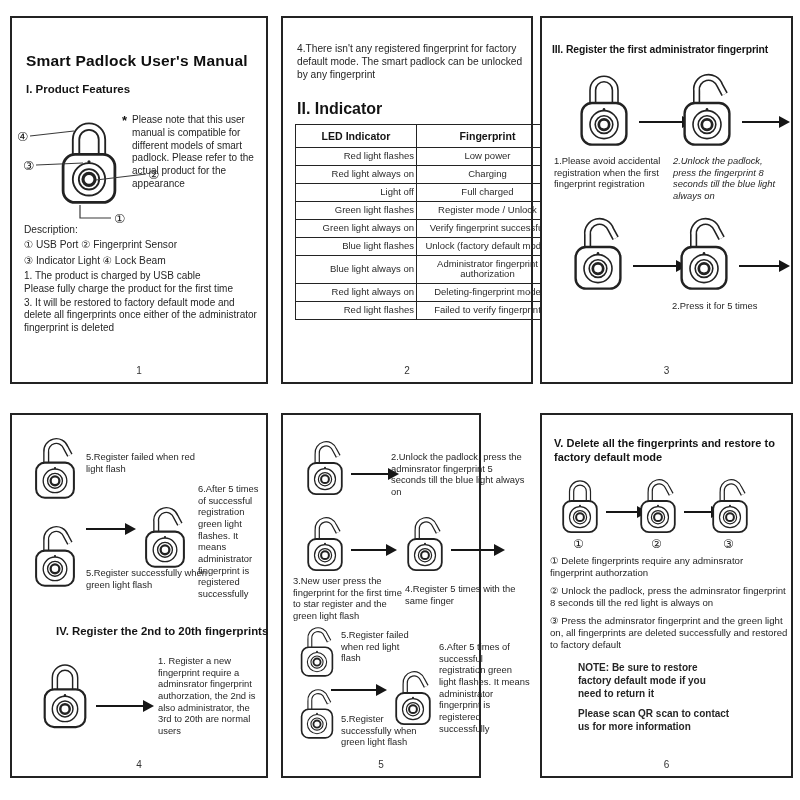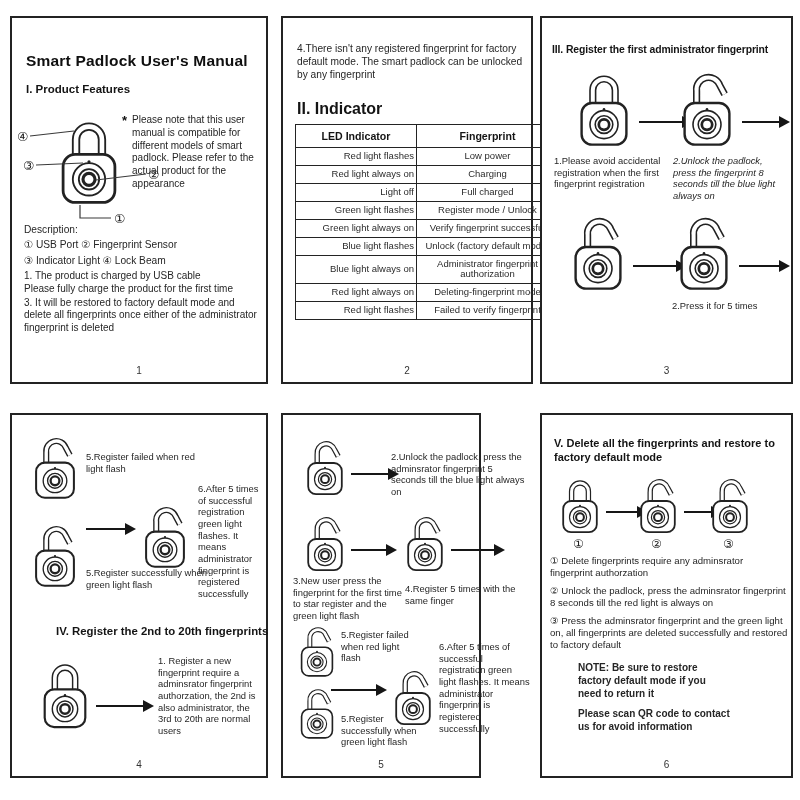--- a/index.html
+++ b/index.html
@@ -257,18 +257,18 @@
 
     <div class="lock-label" style="left:31px;top:122px;">①</div>
     <div class="lock-label" style="left:109px;top:122px;">②</div>
     <div class="lock-label" style="left:181px;top:122px;">③</div>
 
     <div class="cap" style="left:8px;top:140px;width:238px;font-size:9.6px;">① Delete fingerprints require any adminsrator fingerprint authorzation</div>
     <div class="cap" style="left:8px;top:170px;width:238px;font-size:9.6px;">② Unlock the padlock, press the adminsrator fingerprint 8 seconds till the red light is always on</div>
     <div class="cap" style="left:8px;top:200px;width:238px;font-size:9.6px;">③ Press the adminsrator fingerprint and the green light on, all fingerprints are deleted successfully and restored to factory default</div>
 
     <div class="cap h" style="left:36px;top:246px;width:152px;font-size:10px;line-height:1.3;">NOTE: Be sure to restore factory default mode if you need to return it</div>
-    <div class="cap h" style="left:36px;top:292px;width:158px;font-size:10px;line-height:1.3;">Please scan QR code to contact us for avoid information</div>
+    <div class="cap h" style="left:36px;top:292px;width:158px;font-size:10px;line-height:1.3;">Please scan QR scan to contact us for more information</div>
 
     <div class="pagenum">6</div>
   </div>
 
 </div>
 
 </body></html>

